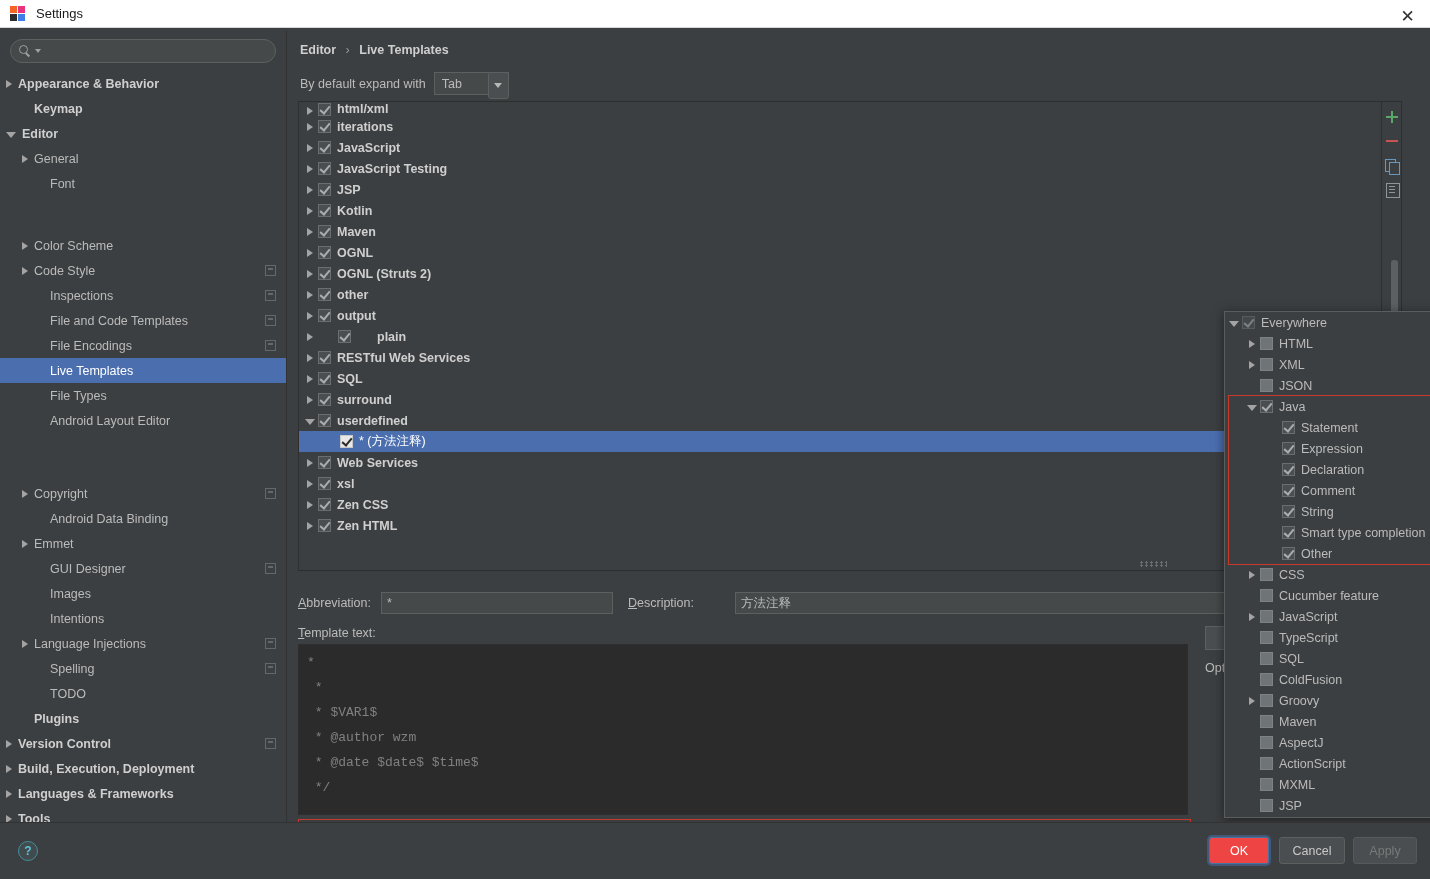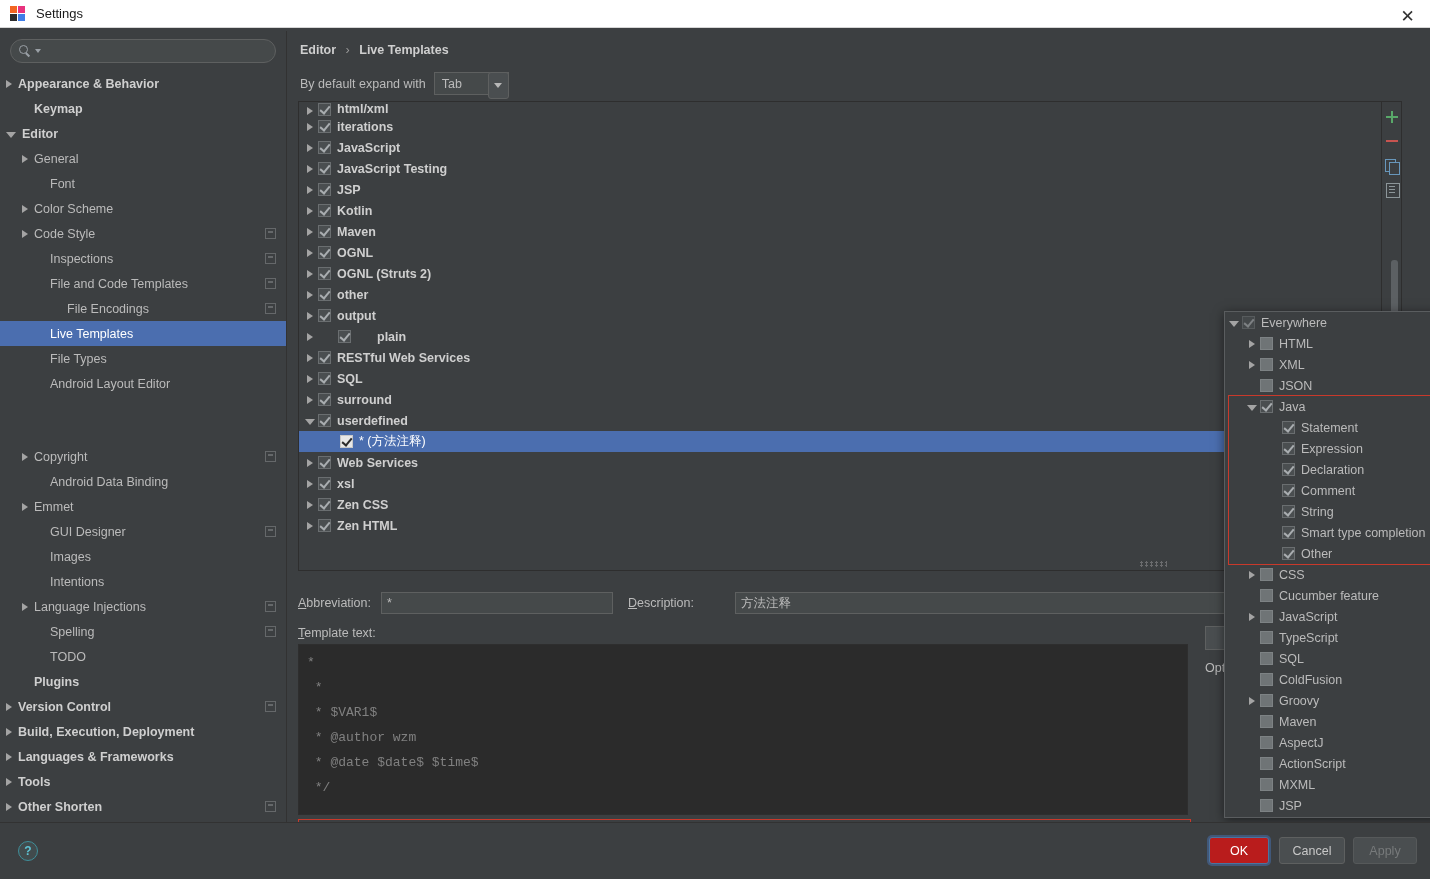--- a/index.html
+++ b/index.html
@@ -286,21 +286,21 @@
     position: absolute; left: 18px; top: 18px; width: 20px; height: 20px;
     border-radius: 50%; border: 1.5px solid #3f8f9a; color: #5fc3d4;
     font-size: 12px; font-weight: bold; display: flex; align-items: center;
     justify-content: center; background: #414b4d;
   }
   .btn {
     position: absolute; top: 14px; height: 27px; border-radius: 3px;
     display: flex; align-items: center; justify-content: center;
     font-size: 12.5px; border: 1px solid #5e6060; background: #4a4e50; color: #c8c8c8;
   }
-  .btn.primary { background: #b91c1c; border-color: #4a74a0; color: #ffffff;
+  .btn.primary { background: #ef4444; border-color: #4a74a0; color: #ffffff;
       box-shadow: 0 0 0 2px rgba(70,120,190,.45); }
   .btn.disabled { color: #777a7b; border-color: #56595a; }
 </style>
 </head>
 <body>
 
 <div id="app">
 
   <div class="titlebar">
     <div class="title-icon">
@@ -338,40 +338,40 @@
           <span class="lbl">Editor</span>
         </div>
         <div class="trow" style="padding-left: 22px;">
           <div class="arrow "></div>
           <span class="lbl">General</span>
         </div>
         <div class="trow" style="padding-left: 38px;">
           <div class="arrow none"></div>
           <span class="lbl">Font</span>
         </div>
+        <div class="trow" style="padding-left: 22px; margin-top: 37px;">
+          <div class="arrow "></div>
+          <span class="lbl">Color Scheme</span>
+        </div>
         <div class="trow" style="padding-left: 22px;">
           <div class="arrow "></div>
-          <span class="lbl">Color Scheme</span>
-        </div>
-        <div class="trow" style="padding-left: 22px;">
-          <div class="arrow "></div>
           <span class="lbl">Code Style</span>
           <div class="cfgicon"></div>
         </div>
         <div class="trow" style="padding-left: 38px;">
           <div class="arrow none"></div>
           <span class="lbl">Inspections</span>
           <div class="cfgicon"></div>
         </div>
         <div class="trow" style="padding-left: 38px;">
           <div class="arrow none"></div>
           <span class="lbl">File and Code Templates</span>
           <div class="cfgicon"></div>
         </div>
-        <div class="trow" style="padding-left: 55px;">
+        <div class="trow" style="padding-left: 38px;">
           <div class="arrow none"></div>
           <span class="lbl">File Encodings</span>
           <div class="cfgicon"></div>
         </div>
         <div class="trow sel" style="padding-left: 38px;">
           <div class="arrow none"></div>
           <span class="lbl">Live Templates</span>
         </div>
         <div class="trow" style="padding-left: 38px;">
           <div class="arrow none"></div>

